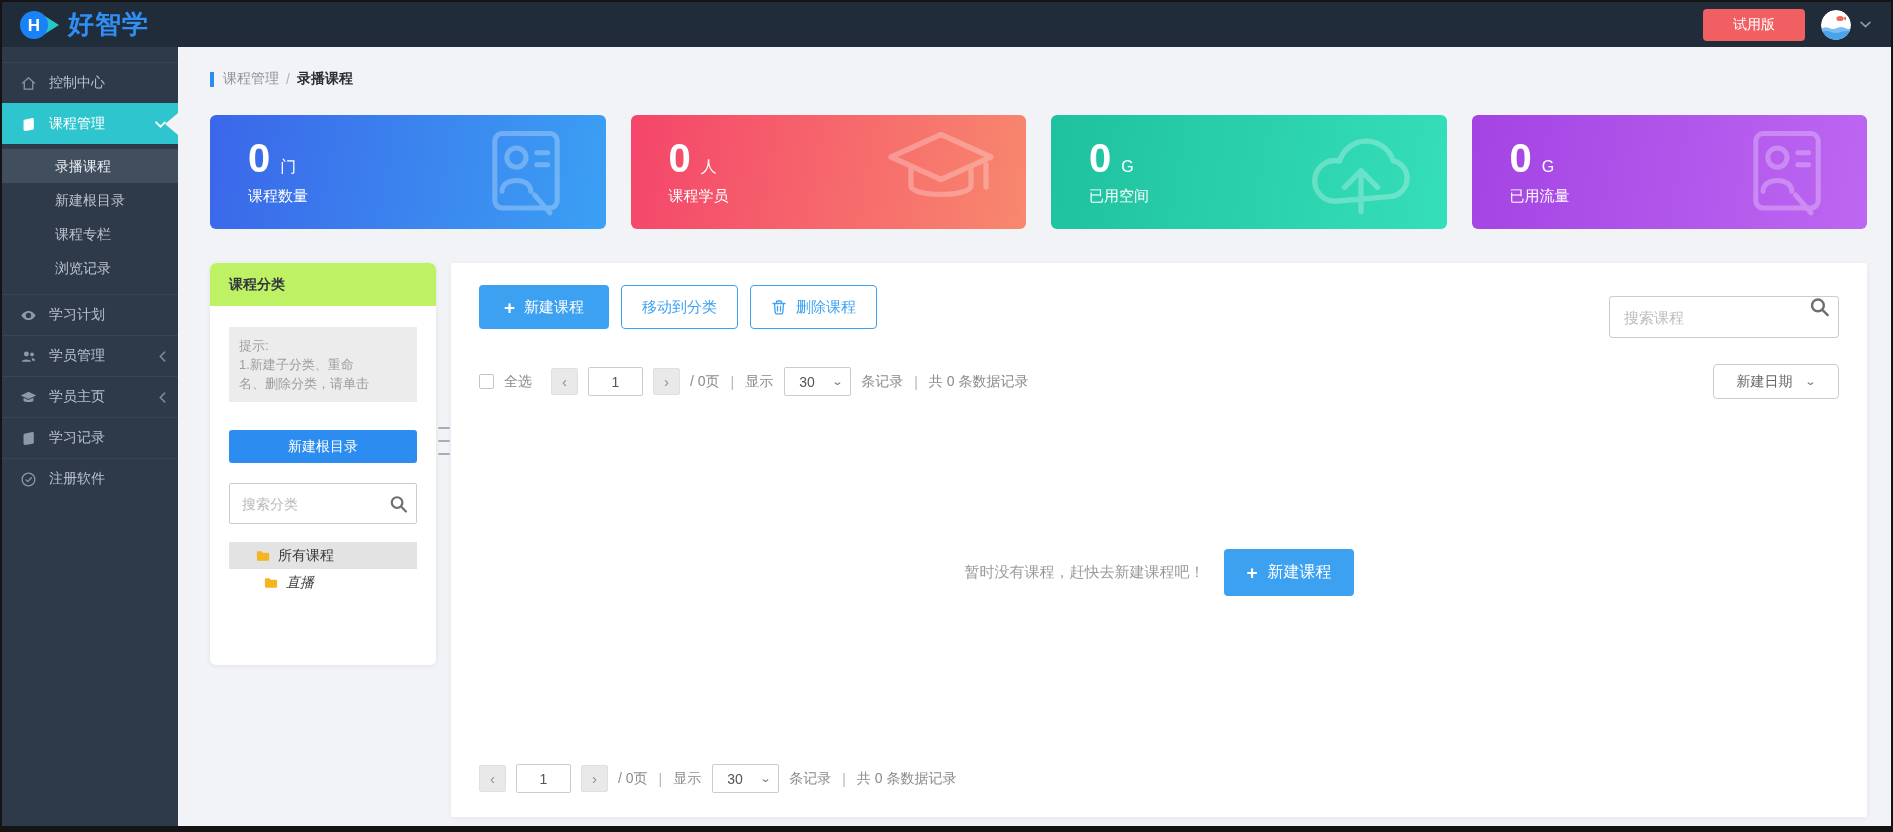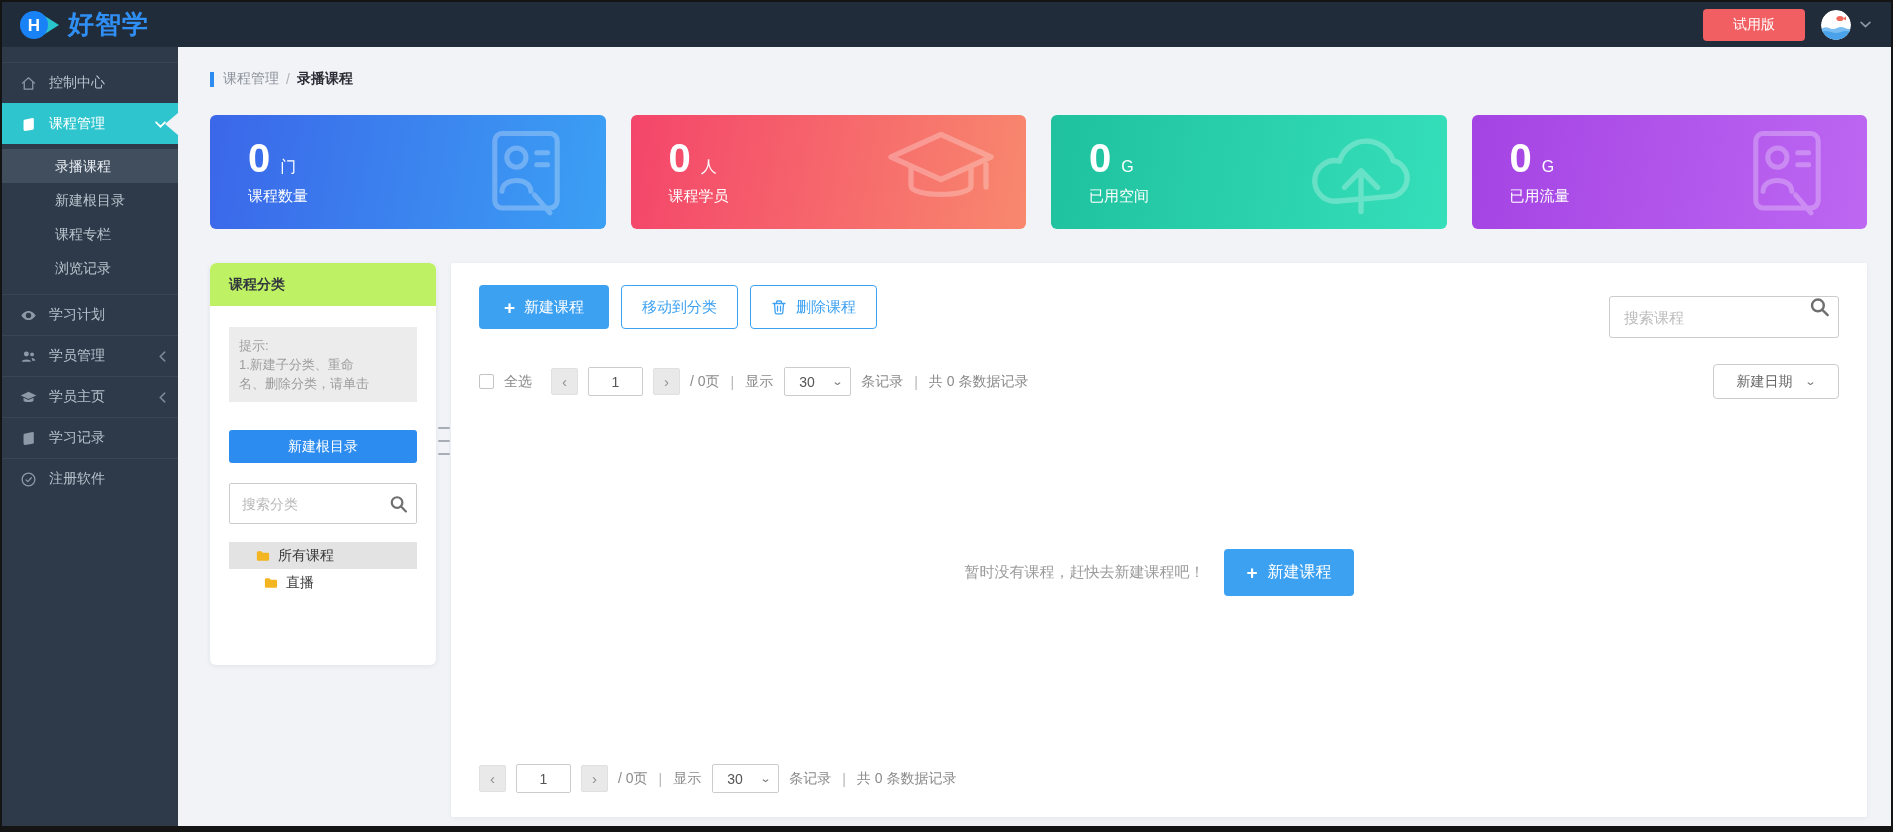--- a/index.html
+++ b/index.html
@@ -102,21 +102,21 @@
   .cat-search { margin-top: 20px; position: relative; }
   .cat-search input {
     width: 100%; height: 41px; border: 1px solid #ccc; border-radius: 2px;
     padding: 0 34px 0 12px; font-size: 14px; color: #555; outline: none; background:#fff;
   }
   .cat-search input::placeholder { color: #b9b9b9; }
   .search-ico { position: absolute; right: 9px; top: 50%; transform: translateY(-50%); color: #6f6f6f; display: flex; cursor: pointer; }
   .tree { margin-top: 18px; }
   .tree-row { height: 27px; display: flex; align-items: center; padding-left: 27px; font-size: 14px; color: #3a3a3a; cursor: pointer; }
   .tree-row.selected { background: #e3e3e3; }
-  .tree-row.child { padding-left: 35px; }
+  .tree-row.child { padding-left: 35px; font-style: italic; }
   .folder-ico { display: flex; margin-right: 8px; }
 
   .drag-handle {
     position: absolute; left: 228px; top: 164px; width: 12px; height: 28px;
     display: flex; flex-direction: column; justify-content: space-between; cursor: col-resize;
   }
   .drag-handle i { display: block; height: 2px; background: #a9aeb6; border-radius: 1px; }
 
   .content-card {
     flex: 1; min-width: 0; height: 554px; background: #fff; border-radius: 2px;

